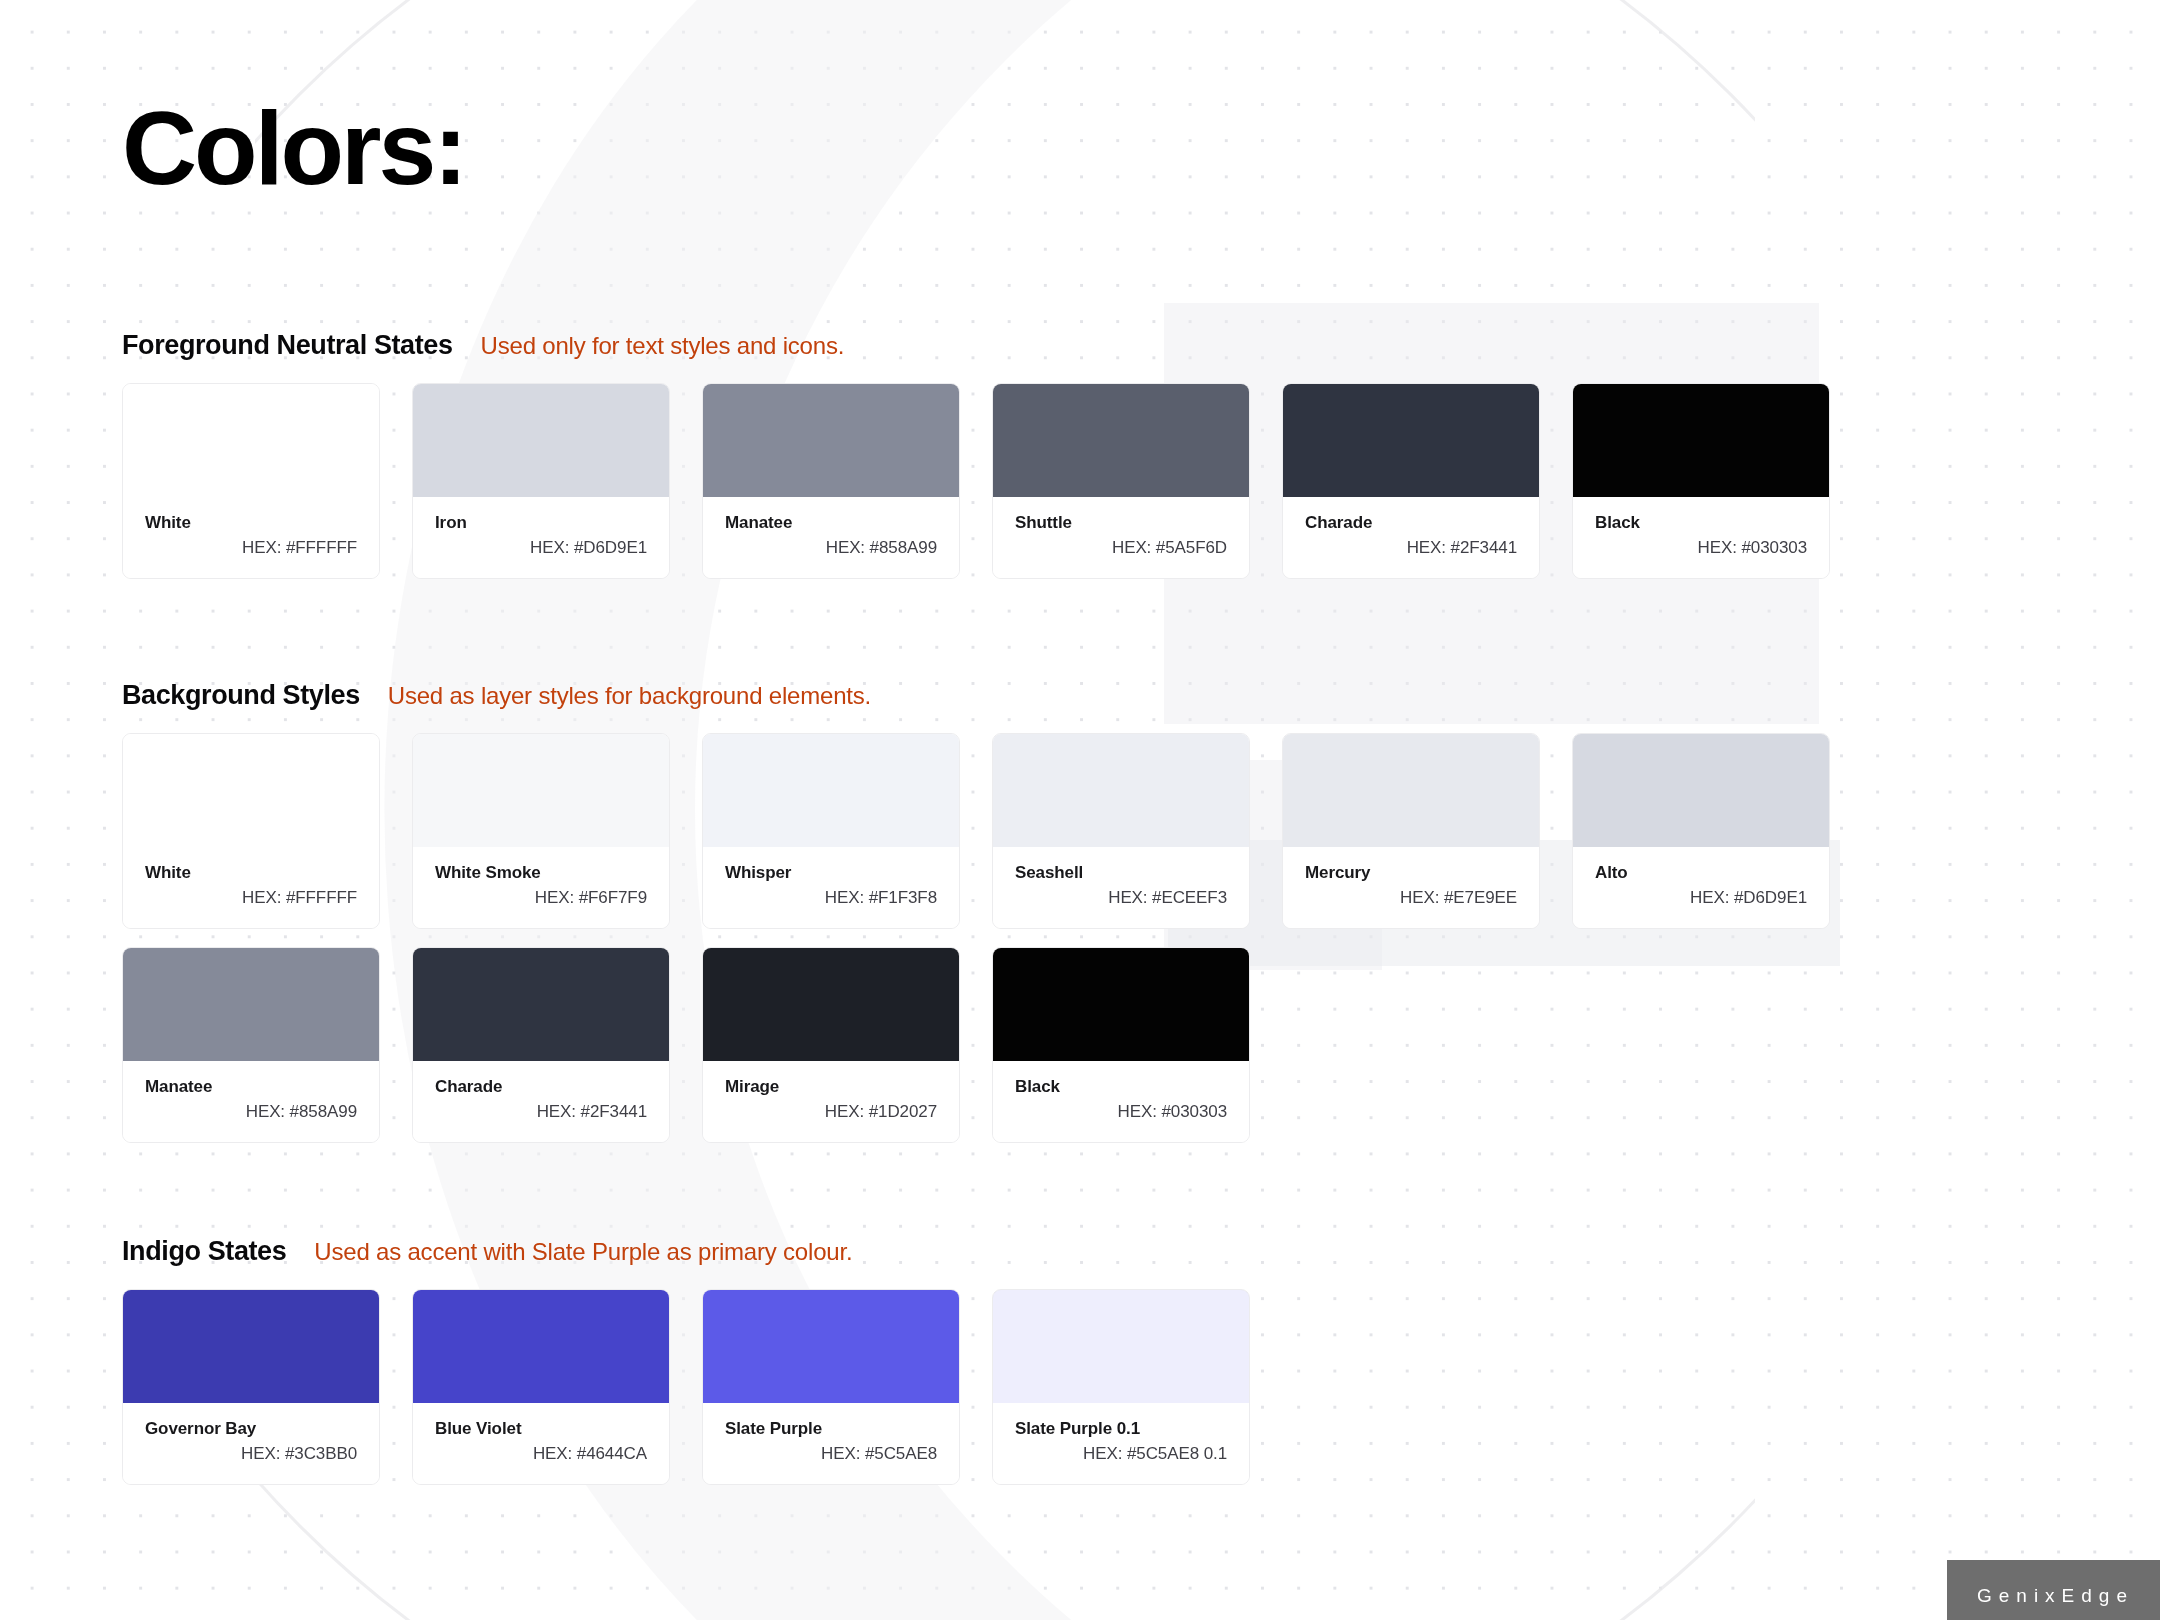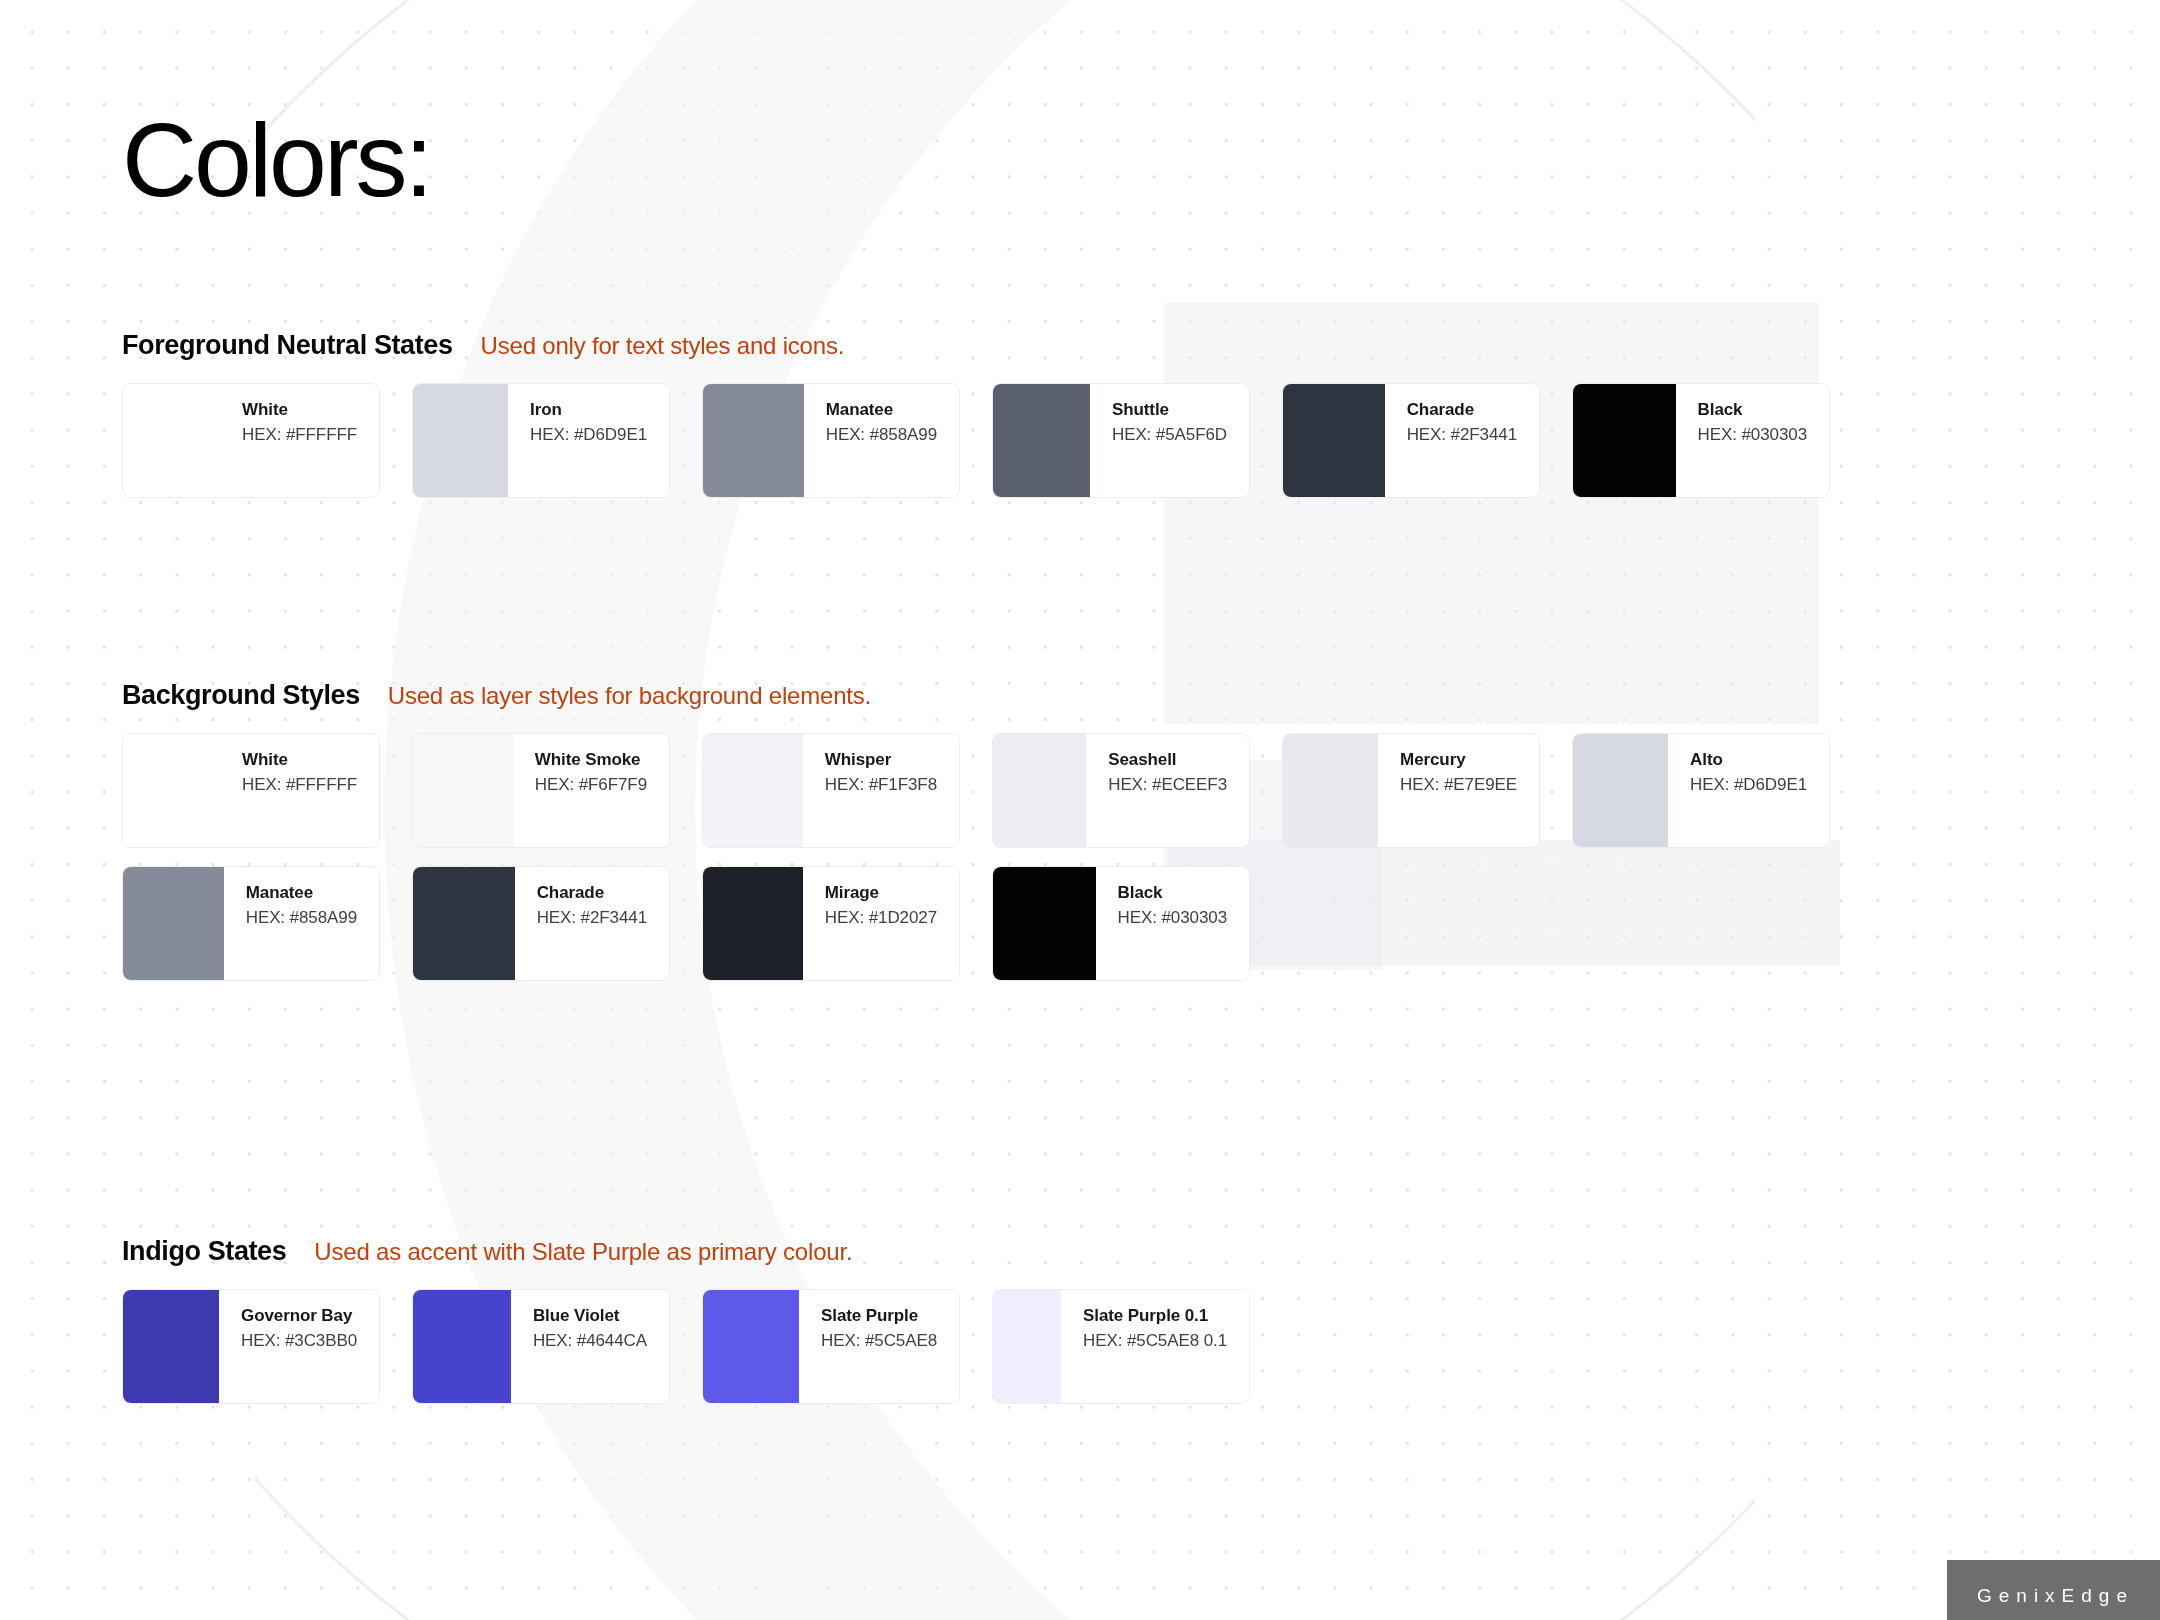--- a/index.html
+++ b/index.html
@@ -41,23 +41,23 @@
   }
   .panel-a{ left:1164px; top:303px; width:655px; height:421px; }
   .panel-b{ left:1168px; top:840px; width:672px; height:126px; background:rgba(232,233,238,0.5); }
   .panel-c{ left:1164px; top:760px; width:218px; height:210px; background:rgba(233,234,239,0.42); }
 
   
   .page{ position:relative; z-index:2; padding:0; }
 
   .page-title{
     position:absolute;
-    left:122px; top:108px;
+    left:122px; top:96px;
     font-size:104px;
-    font-weight:normal;
+    font-weight:bold;
     letter-spacing:-3px;
     color:#000000;
     line-height:1;
   }
 
   
   .section{ position:absolute; left:122px; }
   .sec-fg { top:330px; }
   .sec-bg { top:680px; }
   .sec-in { top:1236px; }
@@ -89,20 +89,21 @@
     gap:32px;
     margin-bottom:18px;
   }
   .swatch-card{
     width:258px;
     border:1px solid #ECECEE;
     border-radius:9px;
     background:#FFFFFF;
     overflow:hidden;
     display:flex;
+    flex-direction:column;
   }
   .swatch-chip{
     height:113px;
     width:100%;
     position:relative;
   }
   .swatch-chip::after{
     content:"";
     position:absolute; inset:0;
     background-image:radial-gradient(rgba(255,255,255,0.12) 0.6px, transparent 0.7px);

